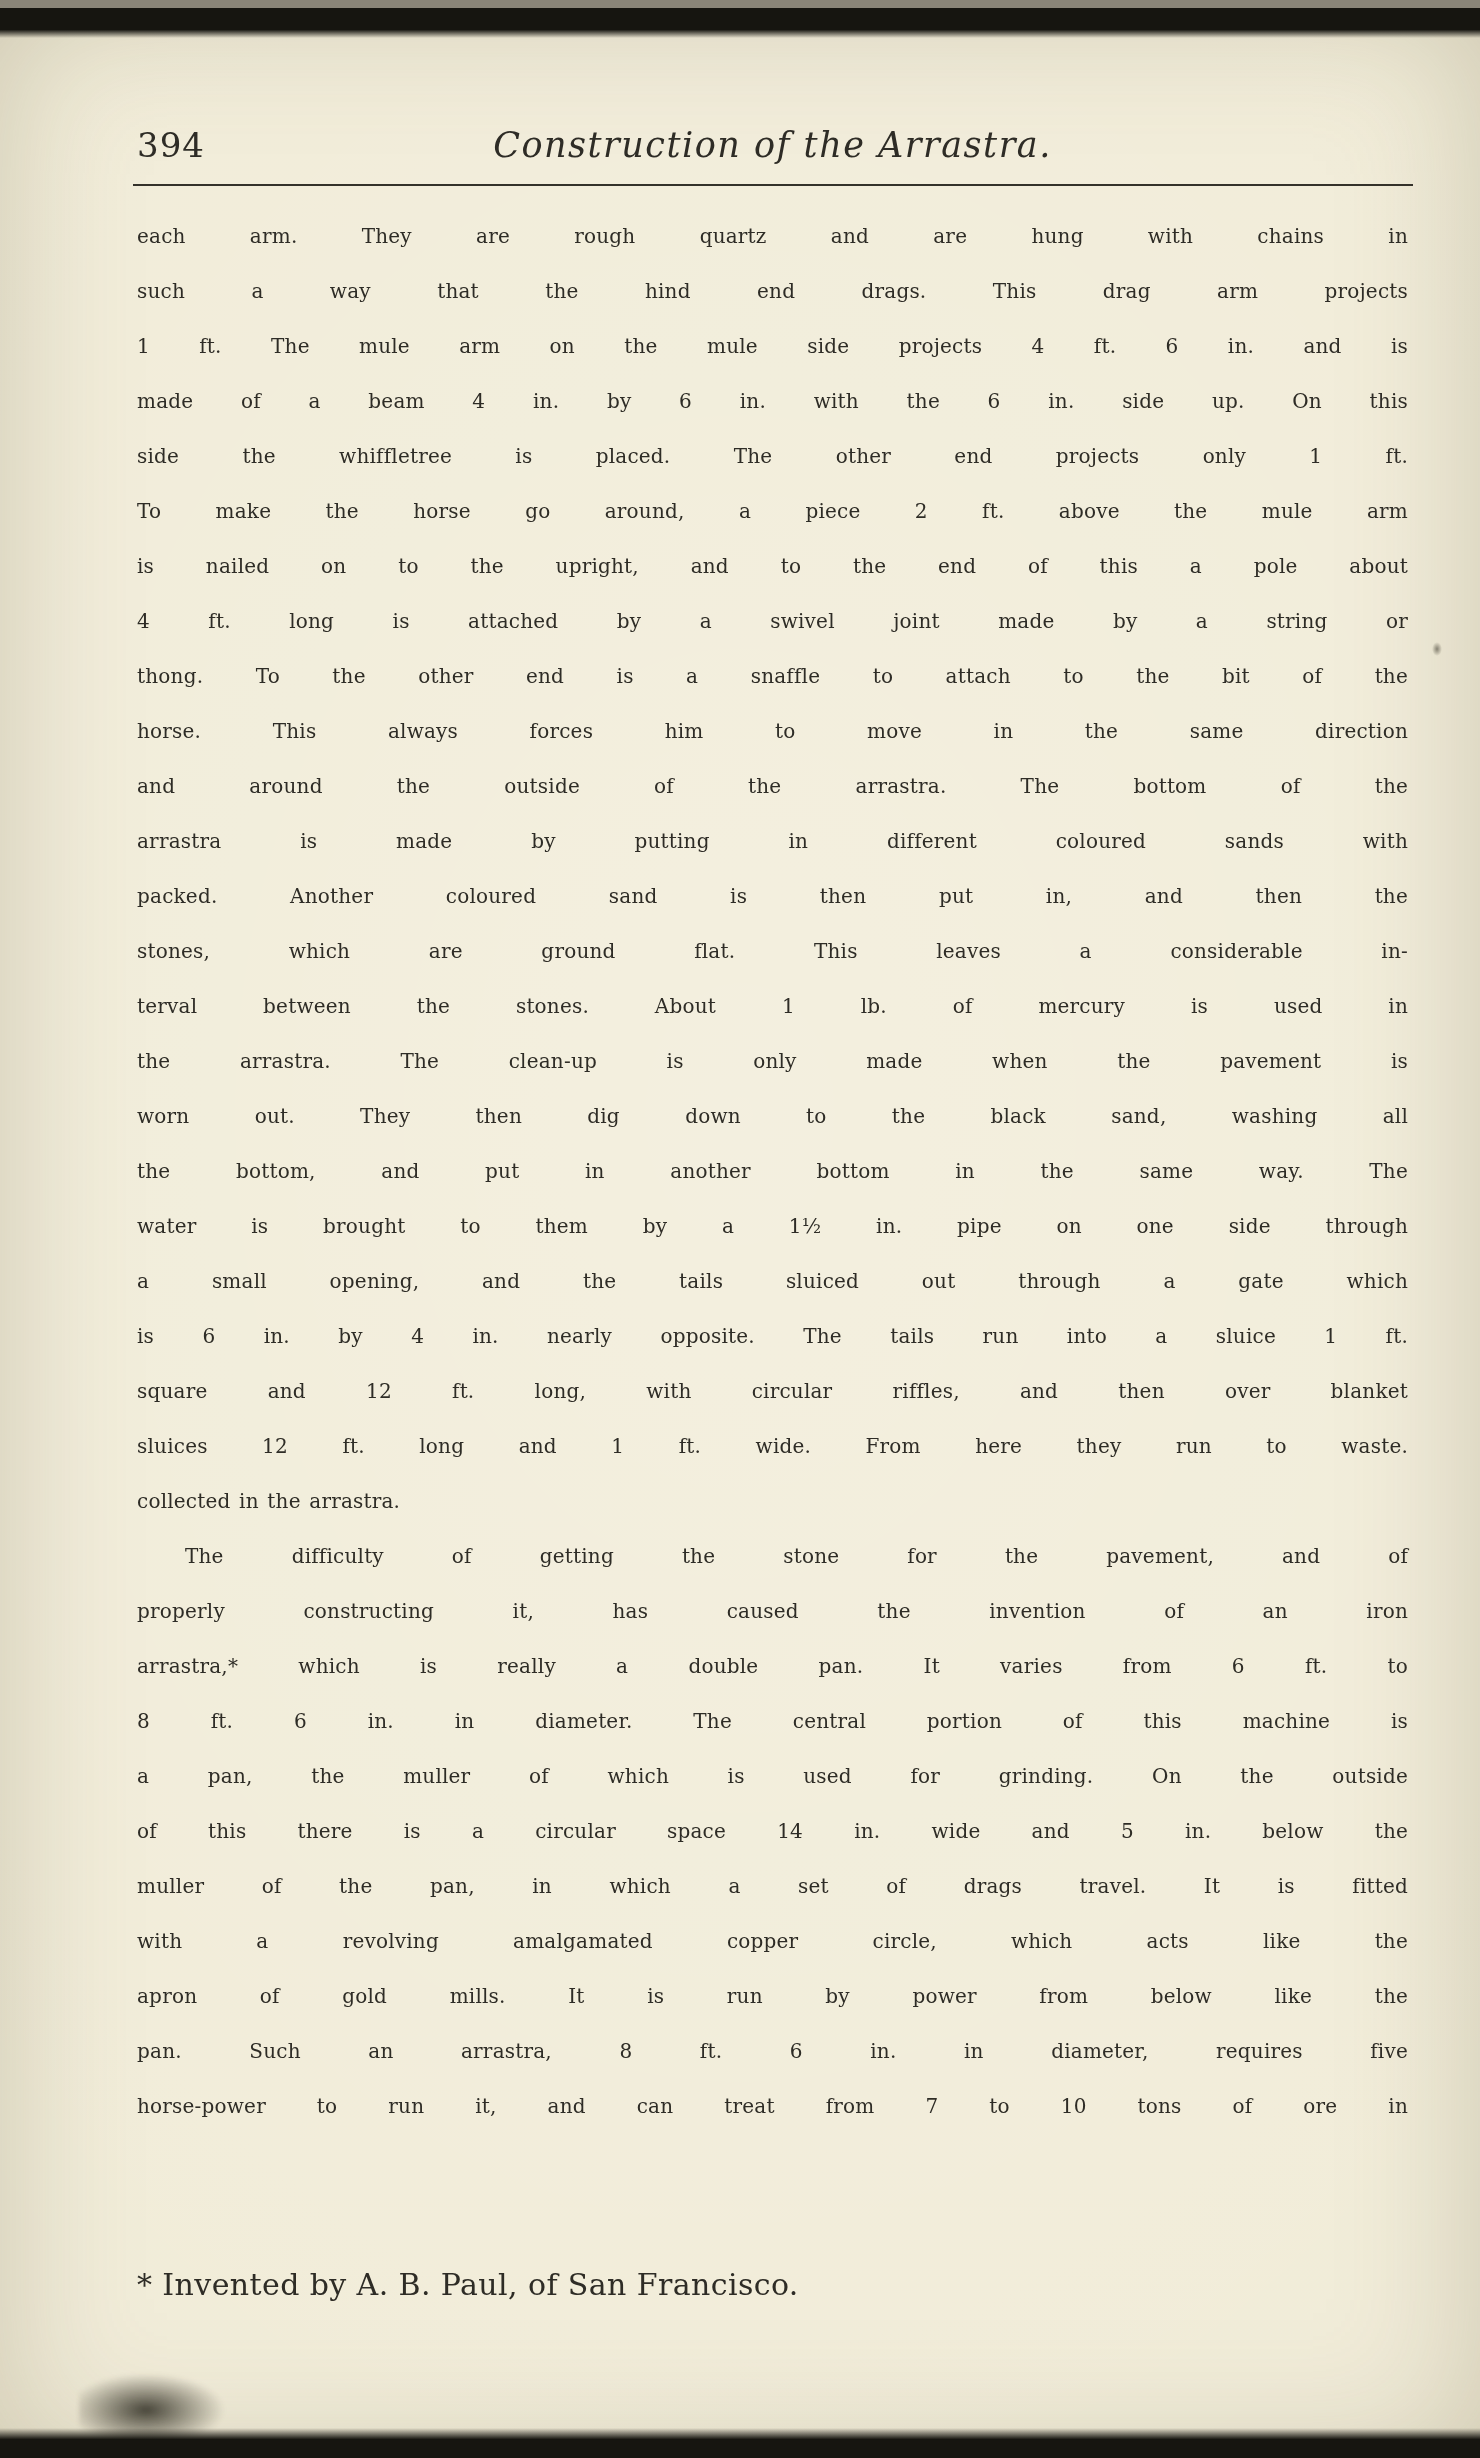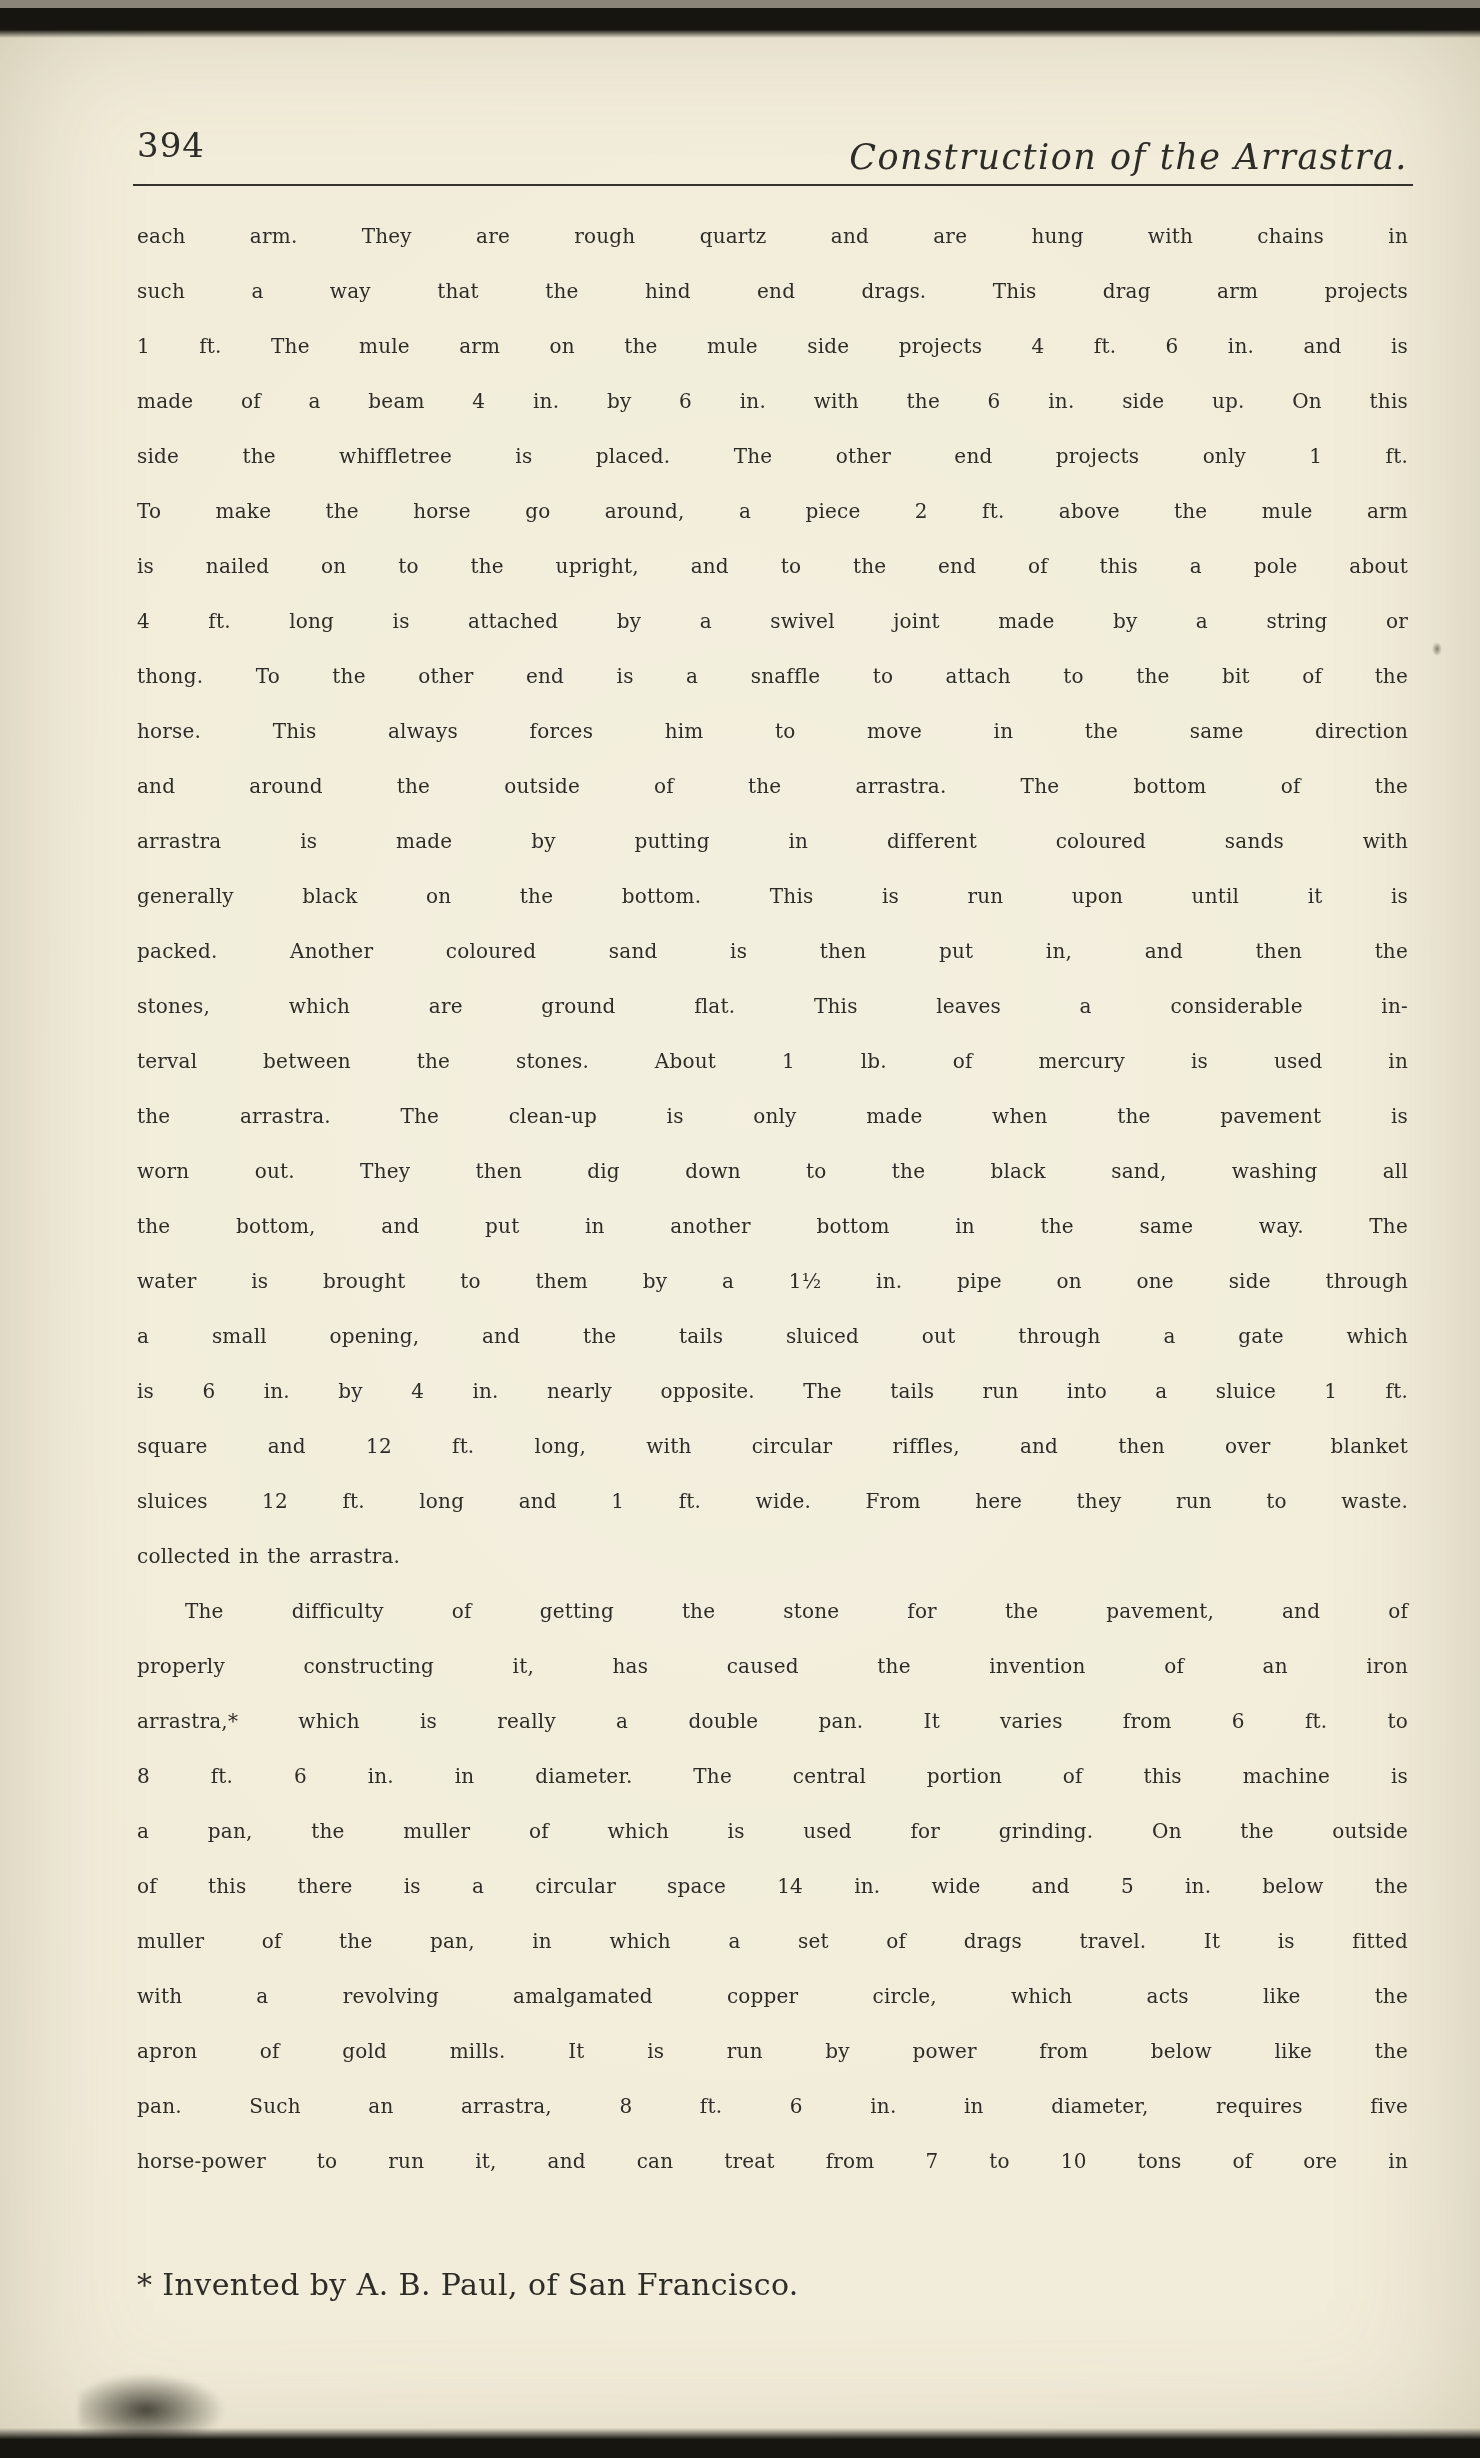--- a/index.html
+++ b/index.html
@@ -43,22 +43,22 @@
 
   
   .header-row {
     position: absolute; top: 117px; left: 137px; right: 72px; height: 48px;
   }
   .page-number {
     position: absolute; left: 0; top: 0;
     font-size: 34px; letter-spacing: 1px;
   }
   .running-header {
-    position: absolute; left: 0; right: 0; top: 12px;
-    text-align: right; font-style: italic;
+    position: absolute; left: 0; right: 0; top: 0;
+    text-align: center; font-style: italic;
     font-size: 35px; letter-spacing: 1.5px;
   }
   .header-rule {
     position: absolute; top: 176px; left: 133px; right: 67px;
     margin: 0; border: 0;
     border-top: 2px solid var(--rule, #34322a);
   }
 
   
   .body-text {
@@ -105,21 +105,20 @@
     <div class="line">1 ft. The mule arm on the mule side projects 4 ft. 6 in. and is</div>
     <div class="line">made of a beam 4 in. by 6 in. with the 6 in. side up. On this</div>
     <div class="line">side the whiffletree is placed. The other end projects only 1 ft.</div>
     <div class="line">To make the horse go around, a piece 2 ft. above the mule arm</div>
     <div class="line">is nailed on to the upright, and to the end of this a pole about</div>
     <div class="line">4 ft. long is attached by a swivel joint made by a string or</div>
     <div class="line">thong. To the other end is a snaffle to attach to the bit of the</div>
     <div class="line">horse. This always forces him to move in the same direction</div>
     <div class="line">and around the outside of the arrastra. The bottom of the</div>
     <div class="line">arrastra is made by putting in different coloured sands with</div>
-    <div class="line">generally black on the bottom. This is run upon until it is</div>
     <div class="line">packed. Another coloured sand is then put in, and then the</div>
     <div class="line">stones, which are ground flat. This leaves a considerable in-</div>
     <div class="line">terval between the stones. About 1 lb. of mercury is used in</div>
     <div class="line">the arrastra. The clean-up is only made when the pavement is</div>
     <div class="line">worn out. They then dig down to the black sand, washing all</div>
     <div class="line">the bottom, and put in another bottom in the same way. The</div>
     <div class="line">water is brought to them by a 1½ in. pipe on one side through</div>
     <div class="line">a small opening, and the tails sluiced out through a gate which</div>
     <div class="line">is 6 in. by 4 in. nearly opposite. The tails run into a sluice 1 ft.</div>
     <div class="line">square and 12 ft. long, with circular riffles, and then over blanket</div>

